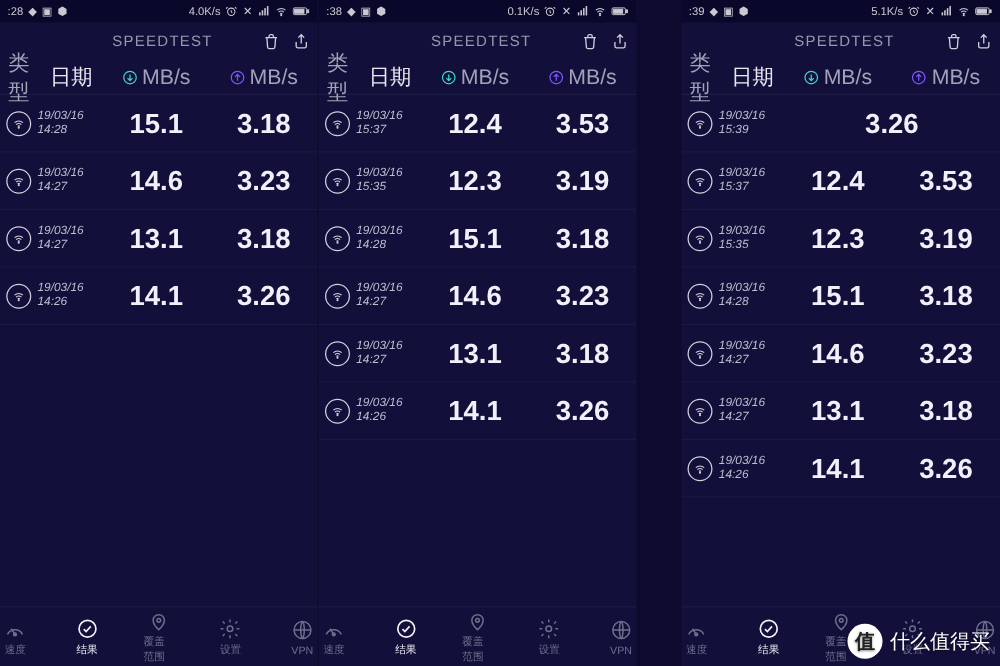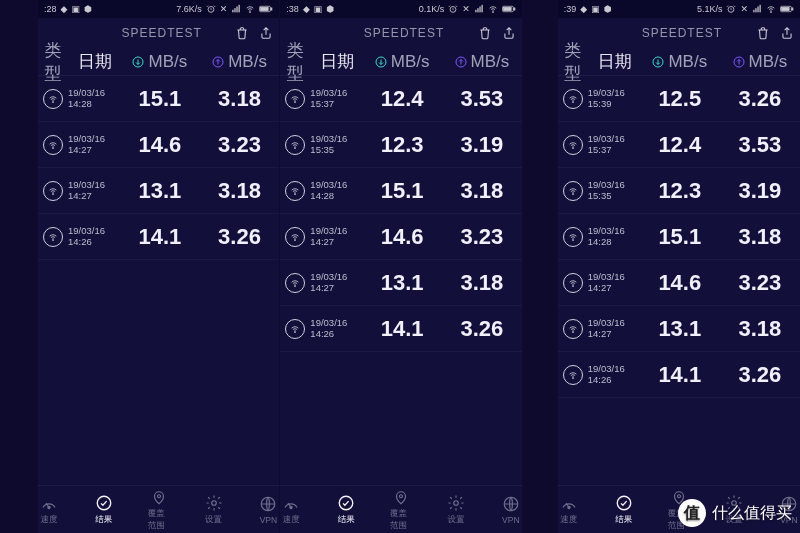--- a/index.html
+++ b/index.html
@@ -3,21 +3,21 @@
 <meta charset="utf-8">
 <style>
   * { box-sizing: border-box; margin: 0; padding: 0; }
   body {
     width: 800px; height: 533px;
     background: #0d0a2e;
     font-family: -apple-system, "Helvetica Neue", Arial, sans-serif;
     overflow: hidden;
     position: relative;
   }
-  .panels { display: flex; width: 100%; height: 100%; padding-left: 38px; }
+  .panels { display: flex; width: 100%; height: 100%; }
   .panel {
     width: 266.66px; height: 533px;
     background: #12103a;
     position: relative;
     display: flex; flex-direction: column;
     border-right: 1px solid rgba(0,0,0,0.2);
   }
   .panel:last-child { border-right: none; margin-left: 35px; }
 
   
@@ -73,21 +73,21 @@
     border-bottom: 1px solid rgba(255,255,255,0.04);
   }
   .row .r-type {
     width: 30px; display:flex; align-items:center; justify-content:center;
   }
   .wifi-circle {
     width:20px; height:20px; border:1.4px solid #d0d0dc; border-radius:50%;
     display:flex; align-items:center; justify-content:center;
   }
   .row .r-date {
-    width: 52px; color:#bdbdce; font-size:9.5px; line-height:1.15;
+    width: 52px; color:#bdbdce; font-size:9.5px; line-height:1.15;font-style:italic;
   }
   .row .r-dl, .row .r-ul {
     flex:1; text-align:center;
     color:#f0f0fa; font-size:22px; font-weight:700;
     font-feature-settings:"tnum";
   }
 
   
   .bottomnav {
     height: 48px;
@@ -124,21 +124,21 @@
 <div class="panels" id="panels">
     <div class="panel">
       <div class="statusbar">
     <div class="sb-left">
       <span>:28</span>
       <span class="sb-ico">◆</span>
       <span class="sb-ico">▣</span>
       <span class="sb-ico">⬢</span>
     </div>
     <div class="sb-right">
-      <span>7.6K/s</span>
+      <span>4.0K/s</span>
       <span class="sb-ico">
             <svg width="10" height="10" viewBox="0 0 24 24" fill="none" stroke="#c9c9d2" stroke-width="2">
               <circle cx="12" cy="13" r="7"></circle>
               <path d="M12 10v3l2 2M5 4L2 7M19 4l3 3"></path>
             </svg>
           </span>
       <span class="sb-ico">✕</span>
       <span class="sb-ico">
             <svg width="10" height="10" viewBox="0 0 24 24" fill="#c9c9d2">
               <rect x="3" y="14" width="3" height="6"></rect>
@@ -639,21 +639,20 @@
         <div class="wifi-circle">
               <svg width="10" height="10" viewBox="0 0 24 24" fill="none" stroke="#d0d0dc" stroke-width="2">
                 <path d="M4 10c4.5-4.5 11.5-4.5 16 0"></path>
                 <path d="M7 13.5c2.8-2.8 7.2-2.8 10 0"></path>
                 <path d="M10 17c1.1-1.1 2.9-1.1 4 0"></path>
                 <circle cx="12" cy="19.5" r="1" fill="#d0d0dc"></circle>
               </svg>
             </div>
       </div>
       <div class="r-date">19/03/16<br>15:39</div>
-      <div class="r-dl">12.5</div>
       <div class="r-ul">3.26</div>
         </div>
         <div class="row">
       <div class="r-type">
         <div class="wifi-circle">
               <svg width="10" height="10" viewBox="0 0 24 24" fill="none" stroke="#d0d0dc" stroke-width="2">
                 <path d="M4 10c4.5-4.5 11.5-4.5 16 0"></path>
                 <path d="M7 13.5c2.8-2.8 7.2-2.8 10 0"></path>
                 <path d="M10 17c1.1-1.1 2.9-1.1 4 0"></path>
                 <circle cx="12" cy="19.5" r="1" fill="#d0d0dc"></circle>

